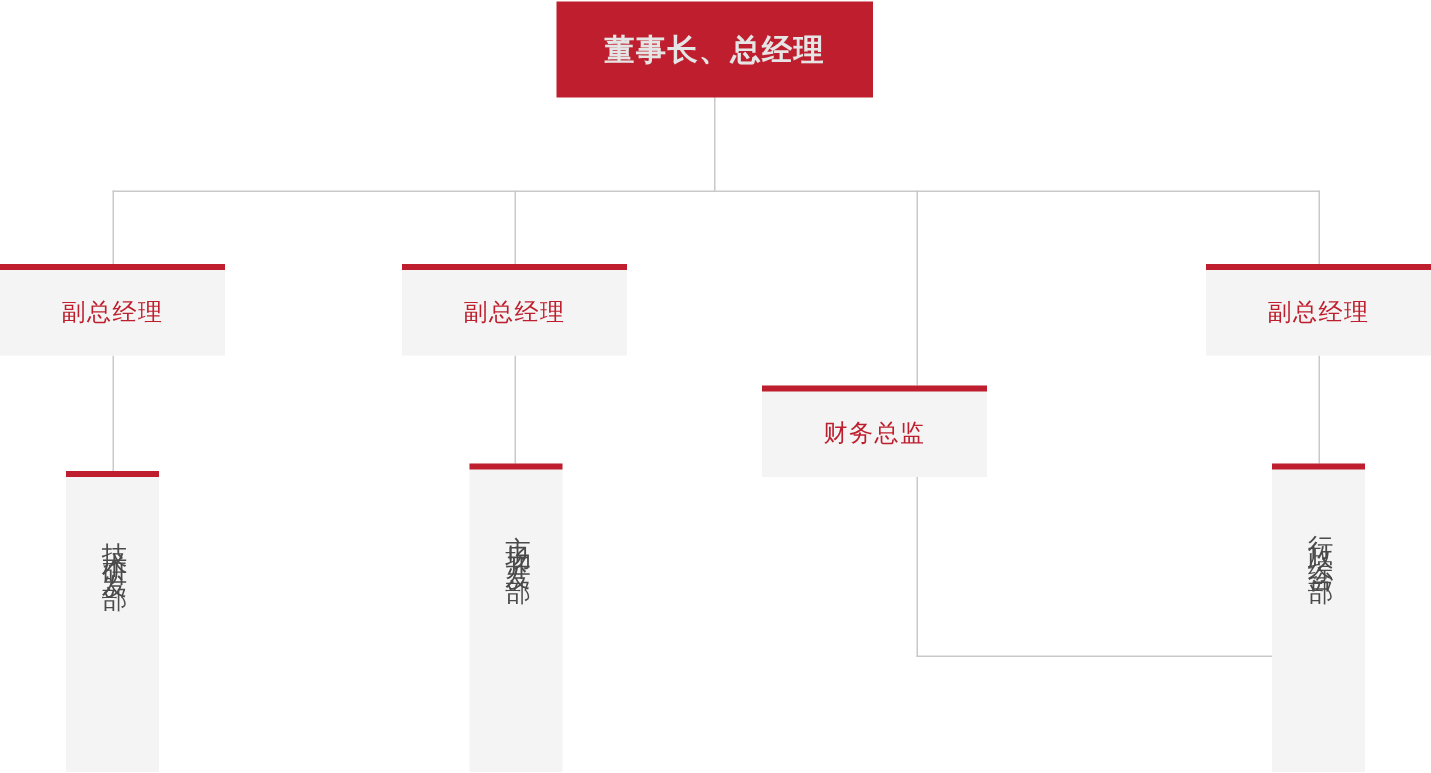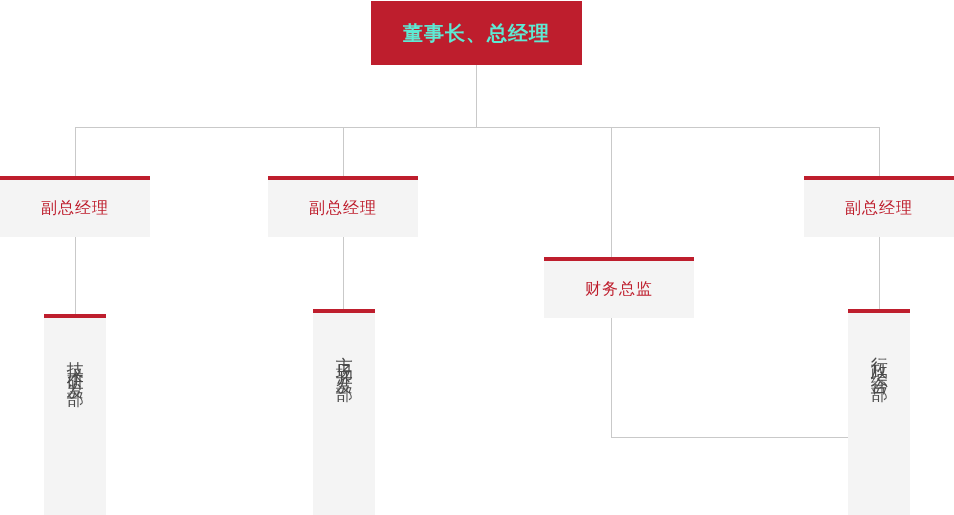--- a/index.html
+++ b/index.html
@@ -24,21 +24,21 @@
     position: absolute;
     display: flex;
     align-items: center;
     justify-content: center;
     text-align: center;
     z-index: 3;
   }
 
   .box-root {
     background: #be1e2d;
-    color: #5eead4;
+    color: #e5e5e5;
     font-size: 20px;
     font-weight: bold;
     letter-spacing: 1px;
   }
 
   .box-mid {
     background: #f4f4f4;
     border-top: 4px solid #be1e2d;
     color: #be1e2d;
     font-size: 16px;
@@ -99,21 +99,21 @@
   </div>
 
   <div class="box box-mid" style="left:268px; top:176px; width:150px; height:61px;">
     <span>副总经理</span>
   </div>
 
   <div class="box box-mid" style="left:804px; top:176px; width:150px; height:61px;">
     <span>副总经理</span>
   </div>
 
-  <div class="box box-mid" style="left:544px; top:257px; width:150px; height:61px;font-family:Liberation Mono, monospace;">
+  <div class="box box-mid" style="left:508px; top:257px; width:150px; height:61px;font-family:Liberation Mono, monospace;">
     <span>财务总监</span>
   </div>
 
   <div class="box box-dept" style="left:44px; top:314px; width:62px; height:201px;">
     <span class="vtext">技术研发部</span>
   </div>
 
   <div class="box box-dept" style="left:313px; top:309px; width:62px; height:206px;">
     <span class="vtext">市场开发部</span>
   </div>

